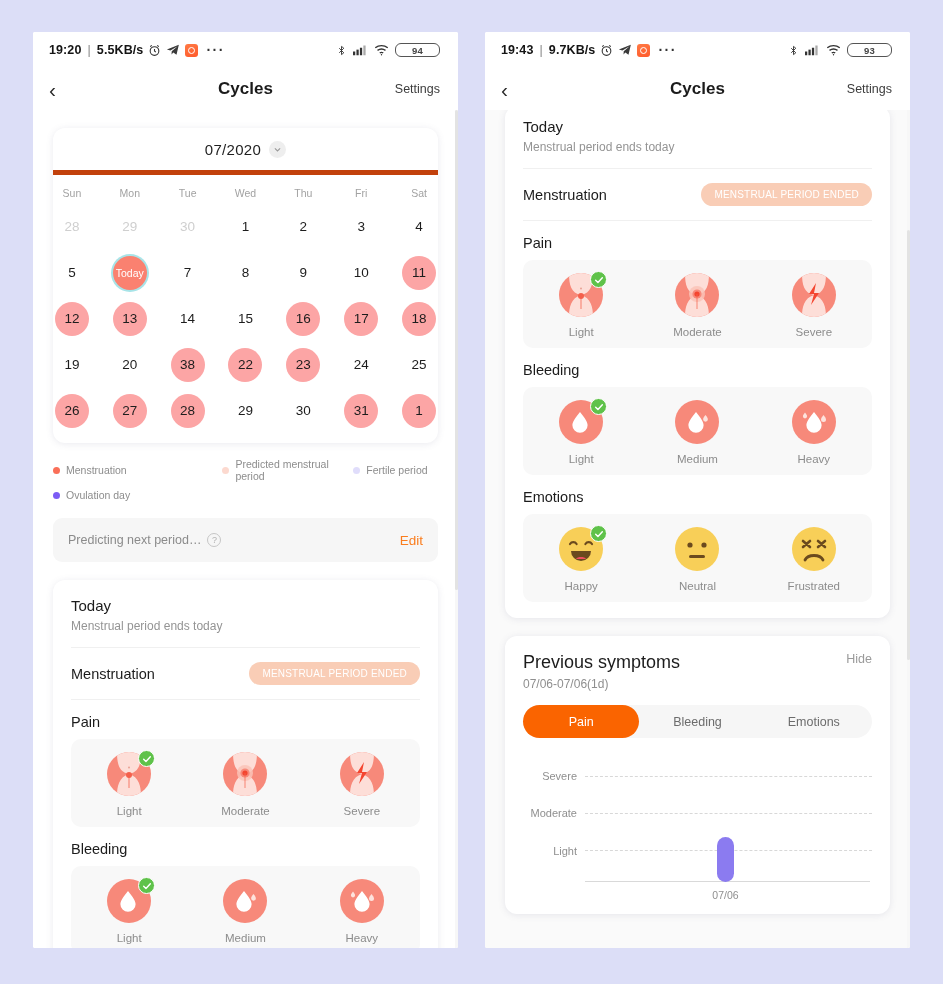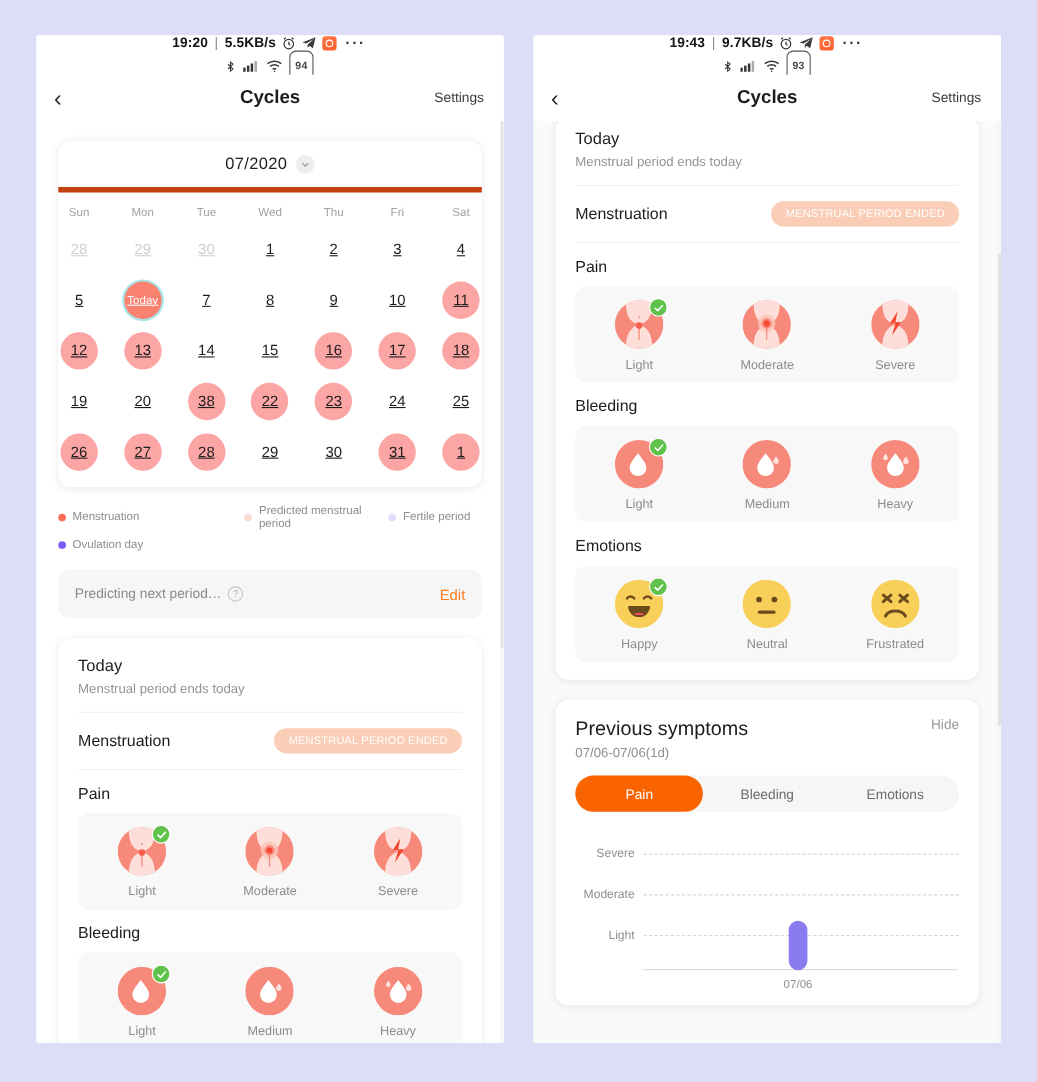--- a/index.html
+++ b/index.html
@@ -17,33 +17,33 @@
     overflow: hidden;
     border-radius: 2px;
   }
   #phone-left  { left: 33px;  top: 32px; width: 425px; height: 916px; }
   #phone-right { left: 485px; top: 32px; width: 425px; height: 916px; }
 
   
   .statusbar {
     height: 36px; display: flex; align-items: center;
     justify-content: space-between;
-    padding: 0 18px 0 16px; background: #fff; flex-direction: column;
+    padding: 0 18px 0 16px; background: #fff;
   }
   .sb-left { display: flex; align-items: center; gap: 5px;
     font-size: 12.5px; font-weight: bold; color: #141414; letter-spacing: .1px; }
   .sb-sep { color: #888; font-weight: normal; margin: 0 1px; }
   .sb-net { font-size: 12.5px; font-weight: bold; }
   .sb-right { display: flex; align-items: center; gap: 6px; }
   .ico { display: inline-block; line-height: 0; }
   .dots { letter-spacing: 1.5px; color: #333; font-size: 14px; line-height: 10px;
           margin-left: 3px; }
   .battery {
-    border: 1.3px solid #555; border-radius: 6px; padding: 0 5px;
-    font-size: 9.5px; font-weight: bold; color: #444; height: 28px;
+    border: 1.3px solid #555; border-radius: 6px; padding: 0 16px;
+    font-size: 9.5px; font-weight: bold; color: #444; height: 14px;
     display: flex; align-items: center; letter-spacing: .2px;
   }
   .alarm-ico { width: 13px; height: 13px; }
   .tg-ico { width: 14px; height: 14px; }
   .app-ico {
     width: 13px; height: 13px; border-radius: 3px;
     background: linear-gradient(160deg,#ff7a45,#ff5a2b);
     display: inline-flex; align-items: center; justify-content: center;
   }
   .app-ico i { display:block; width:7px; height:7px; border-radius:50%;
@@ -100,21 +100,21 @@
   }
   .dow-row { margin-top: 12px; }
   .dow {
     text-align: center; font-size: 10.5px; color: #a2a2a2;
   }
   .date-row { margin-top: 9px; }
   .cell { display: flex; align-items: center; justify-content: center; height: 37px; }
   .day {
     width: 34px; height: 34px; border-radius: 50%;
     display: flex; align-items: center; justify-content: center;
-    font-size: 13.5px; color: #1d1d1d; cursor: pointer; position: relative; text-decoration: underline;
+    font-size: 13.5px; color: #1d1d1d; cursor: pointer; position: relative;
   }
   .day.out  { color: #cfcfcf; }
   .day.pred { background: #fca5a5; }
   .day.today {
     background: #fa8170; color: #fff; font-size: 10.5px;
     box-shadow: 0 0 0 2px #a8e4e8;
   }
 
   .legend { margin: 15px 20px 0; display: flex; flex-wrap: wrap; row-gap: 7px; }
   .lg { display: flex; align-items: center; gap: 6px; font-size: 10.5px; color: #8d8d8d; }

